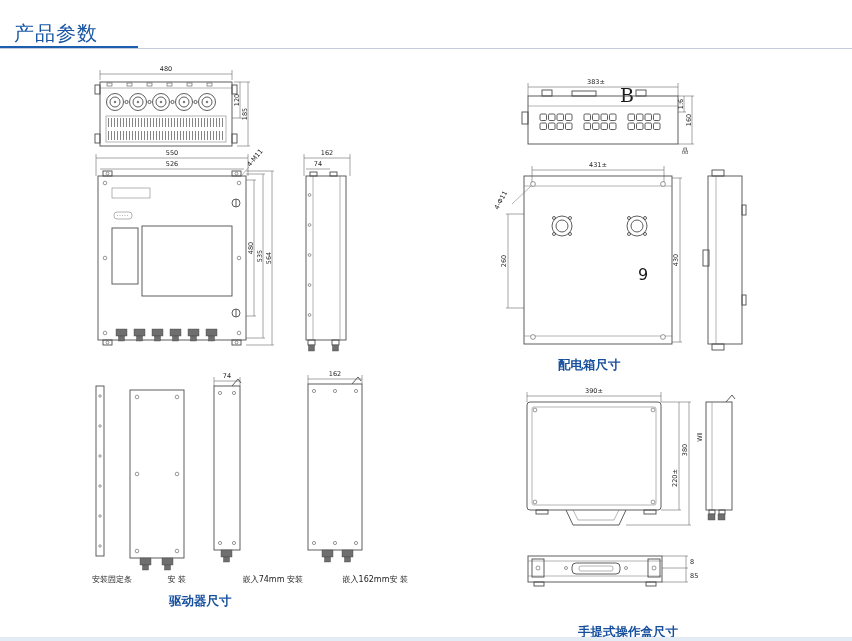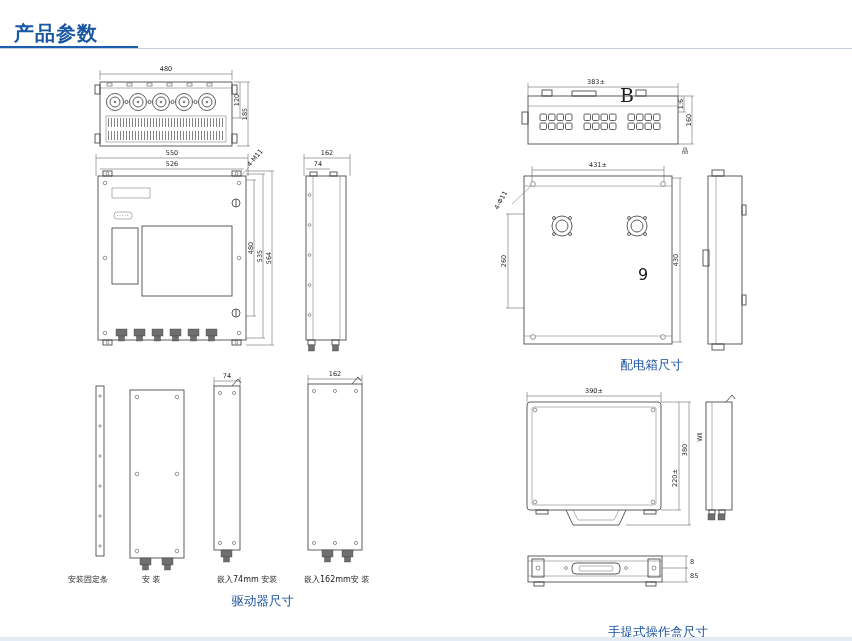--- a/index.html
+++ b/index.html
@@ -1,22 +1,22 @@
 <!DOCTYPE html>
 <html><head>
 <meta charset="utf-8">
 <style>
   html,body{margin:0;padding:0}
   body{width:852px;height:641px;position:relative;background:#ffffff;overflow:hidden;
        font-family:"DejaVu Sans",sans-serif}
-  .title{position:absolute;left:14px;top:20px;font-size:20px;font-weight:bold;color:#1856a4;letter-spacing:1px}
+  .title{position:absolute;left:14px;top:20px;font-size:20px;font-weight:normal;color:#1856a4;letter-spacing:1px}
   .rule-blue{position:absolute;left:0;top:46px;width:138px;height:3px;background:#1c5fae}
   .rule-gray{position:absolute;left:0;top:48px;width:852px;height:1px;background:#c3cddd}
-  .caption{position:absolute;text-align:right;font-size:12.5px;font-weight:normal;color:#164f9e}
-  .mlabel{position:absolute;top:574px;text-align:left;font-size:8px;color:#1a1a1a}
+  .caption{position:absolute;text-align:left;font-size:12.5px;font-weight:bold;color:#164f9e}
+  .mlabel{position:absolute;top:574px;text-align:right;font-size:8px;color:#1a1a1a}
   .bottom-strip{position:absolute;left:0;bottom:0;width:852px;height:4px;background:#e3ebf5}
   svg.drawing{position:absolute;left:0;top:0}
   .ln{fill:none;stroke:#4c4c4c;stroke-width:0.9}
   .thin{fill:none;stroke:#777;stroke-width:0.55}
   .dim{fill:none;stroke:#5c5c5c;stroke-width:0.55}
   .dark{fill:#6f6f6f;stroke:#444;stroke-width:0.4}
   .screw{fill:#fff;stroke:#555;stroke-width:0.6}
   .dtxt{font-size:6.5px;fill:#1d1d1d;font-family:"DejaVu Sans",sans-serif}
 </style>
 </head>
@@ -392,19 +392,19 @@
     <line class="dim" x1="662" y1="568" x2="688" y2="568"></line>
     <line class="dim" x1="662" y1="582" x2="688" y2="582"></line>
     <text class="dtxt" x="690" y="564">8</text>
     <text class="dtxt" x="690" y="578">85</text>
   </g>
 </svg>
 
 <div class="mlabel" style="left:68px;width:64px">安装固定条</div>
 <div class="mlabel" style="left:142px;width:44px">安 装</div>
 <div class="mlabel" style="left:217px;width:86px">嵌入74mm 安装</div>
-<div class="mlabel" style="left:304px;width:96px">嵌入162mm安 装</div>
+<div class="mlabel" style="left:312px;width:96px">嵌入162mm安 装</div>
 
 <div class="caption" style="left:169px;top:593px;width:125px">驱动器尺寸</div>
 <div class="caption" style="left:558px;top:357px;width:125px">配电箱尺寸</div>
 <div class="caption" style="left:578px;top:624px;width:130px">手提式操作盒尺寸</div>
 
 <div class="bottom-strip"></div>
 
 </body></html>

